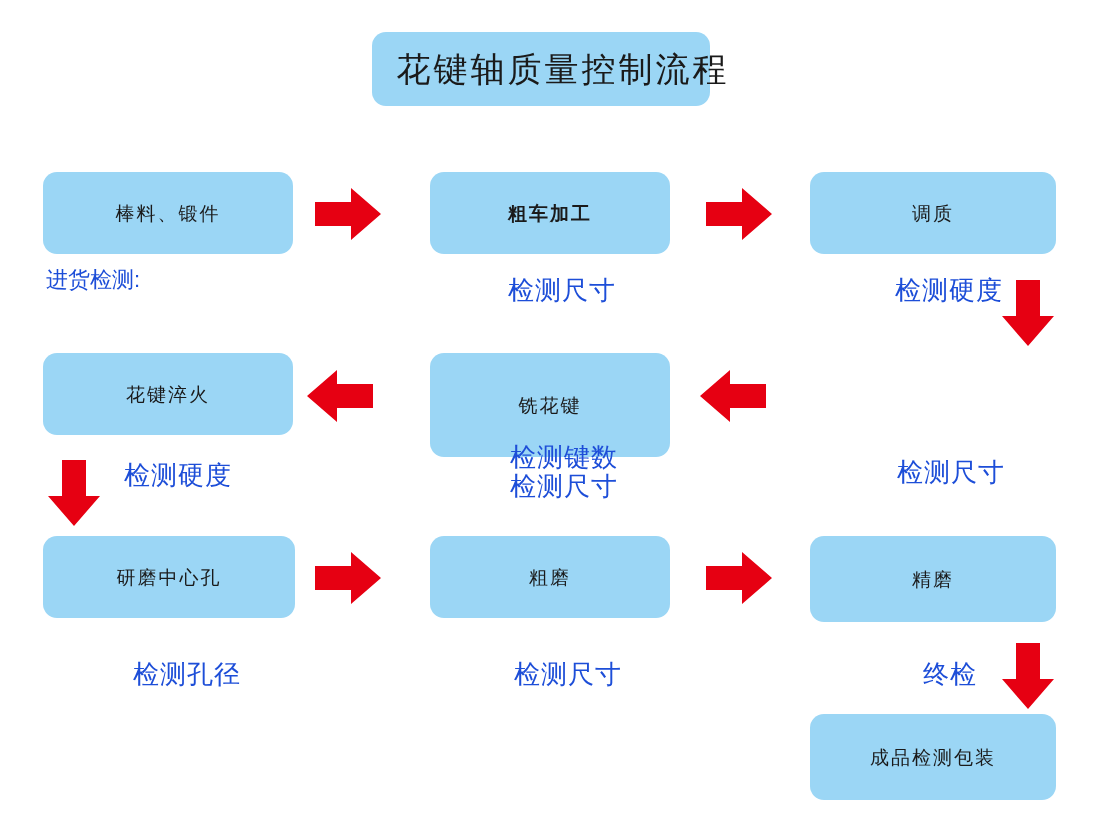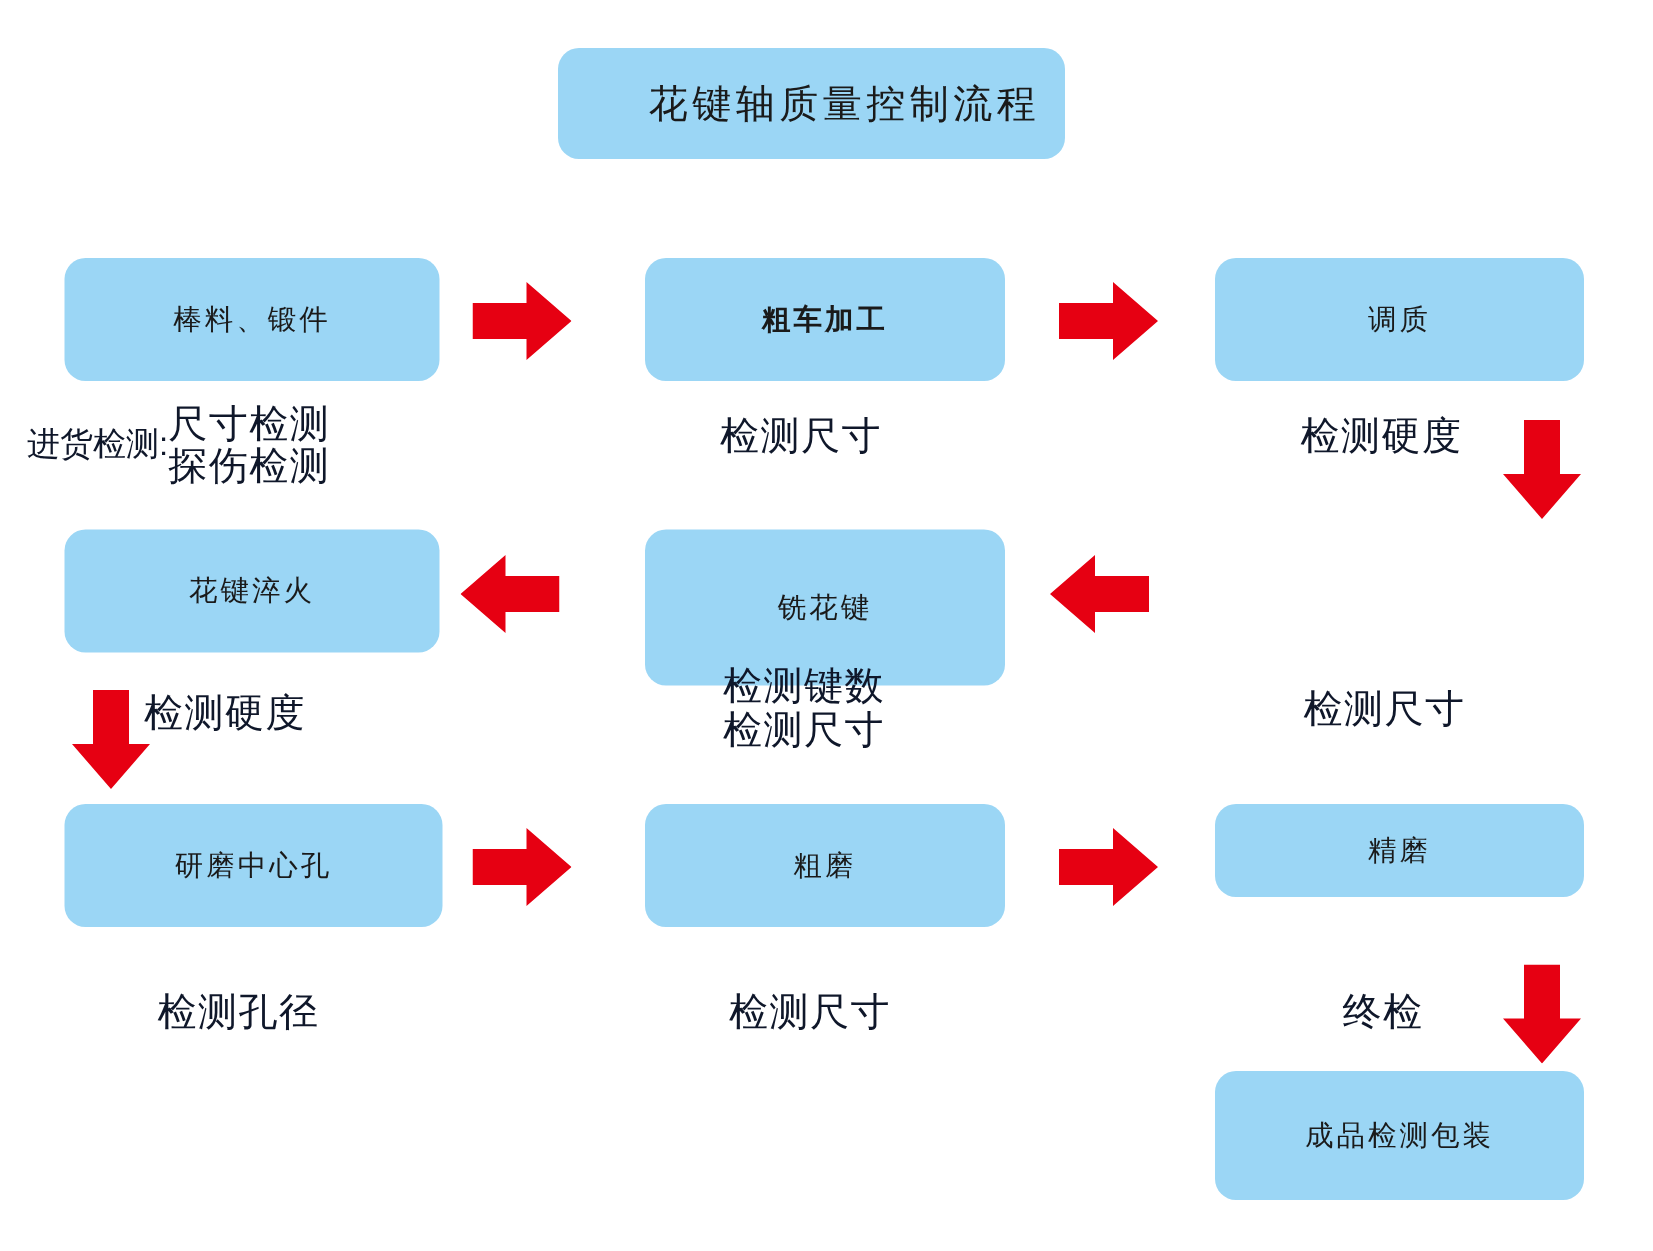--- a/index.html
+++ b/index.html
@@ -41,48 +41,49 @@
   }
 
   
   .title-box {
     left: 372px;
     top: 32px;
     width: 338px;
     height: 74px;
   }
   .title-box .node-label {
-    font-size: 26px;
+    font-size: 34px;
     letter-spacing: 3px;
     margin-left: 44px;
   }
 
   
   .box-r1c1 { left: 43px;  top: 172px; width: 250px; height: 82px; }
   .box-r1c2 { left: 430px; top: 172px; width: 240px; height: 82px; font-weight: bold; }
   .box-r1c3 { left: 810px; top: 172px; width: 246px; height: 82px; }
 
   .box-r2c1 { left: 43px;  top: 353px; width: 250px; height: 82px; }
   .box-r2c2 { left: 430px; top: 353px; width: 240px; height: 104px; }
   .box-r2c3 { left: 810px; top: 353px; width: 246px; height: 82px; }
 
   .box-r3c1 { left: 43px;  top: 536px; width: 252px; height: 82px; }
   .box-r3c2 { left: 430px; top: 536px; width: 240px; height: 82px; }
-  .box-r3c3 { left: 810px; top: 536px; width: 246px; height: 62px; }
+  .box-r3c3 { left: 810px; top: 536px; width: 246px; height: 86px; }
 
   .box-final { left: 810px; top: 714px; width: 246px; height: 86px; }
 
   
   .caption {
     position: absolute;
     font-size: 26px;
     line-height: 1.12;
-    color: #0f172a;
+    color: #1d4ed8;
     white-space: nowrap;
     letter-spacing: 1px;
+    margin-left: 28px;
   }
   .caption.centered {
     text-align: left;
   }
   .cap-stack {
     display: flex;
     align-items: center;
   }
   .cap-stack .lead {
     font-size: 22px;
@@ -134,24 +135,20 @@
   <div class="node title-box">
     <span class="node-label">花键轴质量控制流程</span>
   </div>
 
   <div class="node box-r1c1">
     <span class="node-label">棒料、锻件</span>
   </div>
 
   <div class="caption cap-r1c1 cap-stack">
     <span class="lead">进货检测:</span>
-    <span class="lines">
-      <span>尺寸检测</span>
-      <span>探伤检测</span>
-    </span>
   </div>
 
   <span class="arrow ar-r1a">
     <svg width="66" height="56" viewBox="0 0 66 56">
       <polygon points="0,16 36,16 36,2 66,28 36,54 36,40 0,40" fill="#e60012"></polygon>
     </svg>
   </span>
 
   <div class="node box-r1c2">
     <span class="node-label">粗车加工</span>

